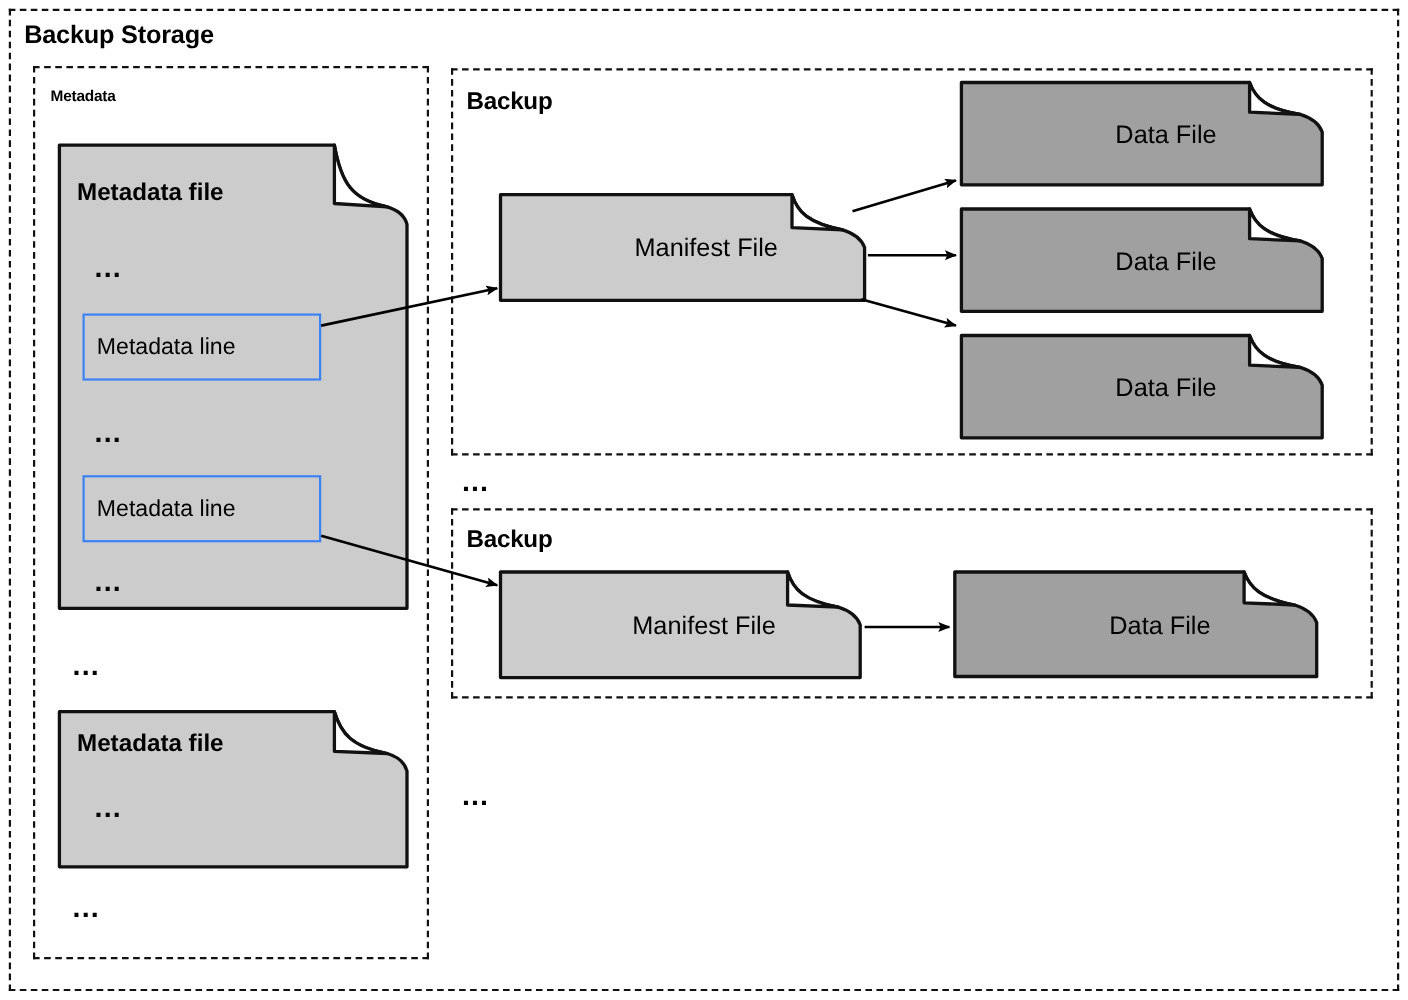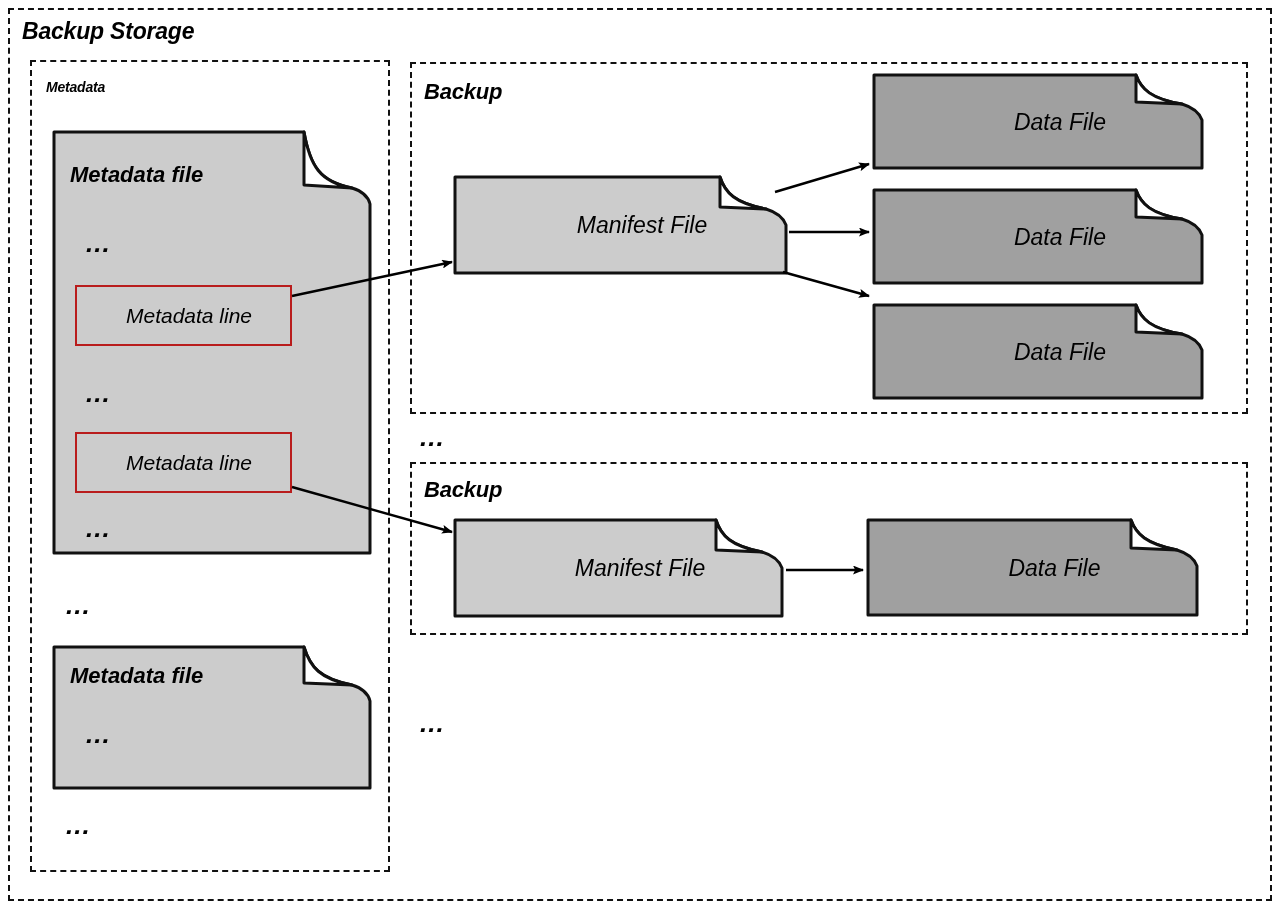--- a/index.html
+++ b/index.html
@@ -11,21 +11,20 @@
   body {
     font-family: "Liberation Sans", sans-serif;
     -webkit-font-smoothing: antialiased;
   }
   #stage {
     position: relative;
     width: 1280px;
     height: 909px;
     background: #ffffff;
     overflow: hidden;
-    font-style: italic;
   }
 
   
   .dashed-box {
     position: absolute;
     border: 2px dashed #111111;
     background: transparent;
     box-sizing: border-box;
   }
   .box-title {
@@ -67,28 +66,27 @@
     text-align: center;
     margin-left: 43px;
   }
   .doc-label.bold {
     font-weight: bold;
   }
 
   
   .meta-line {
     position: absolute;
-    border: 2px solid #b91c1c;
+    border: 2px solid #3b82f6;
     background: #cccccc;
     box-sizing: border-box;
     display: flex;
     align-items: center;
     padding-left: 11px;
     color: #000000;
-    justify-content: center;
   }
 
   
   #arrows {
     position: absolute;
     left: 0;
     top: 0;
     width: 1280px;
     height: 909px;
     pointer-events: none;

